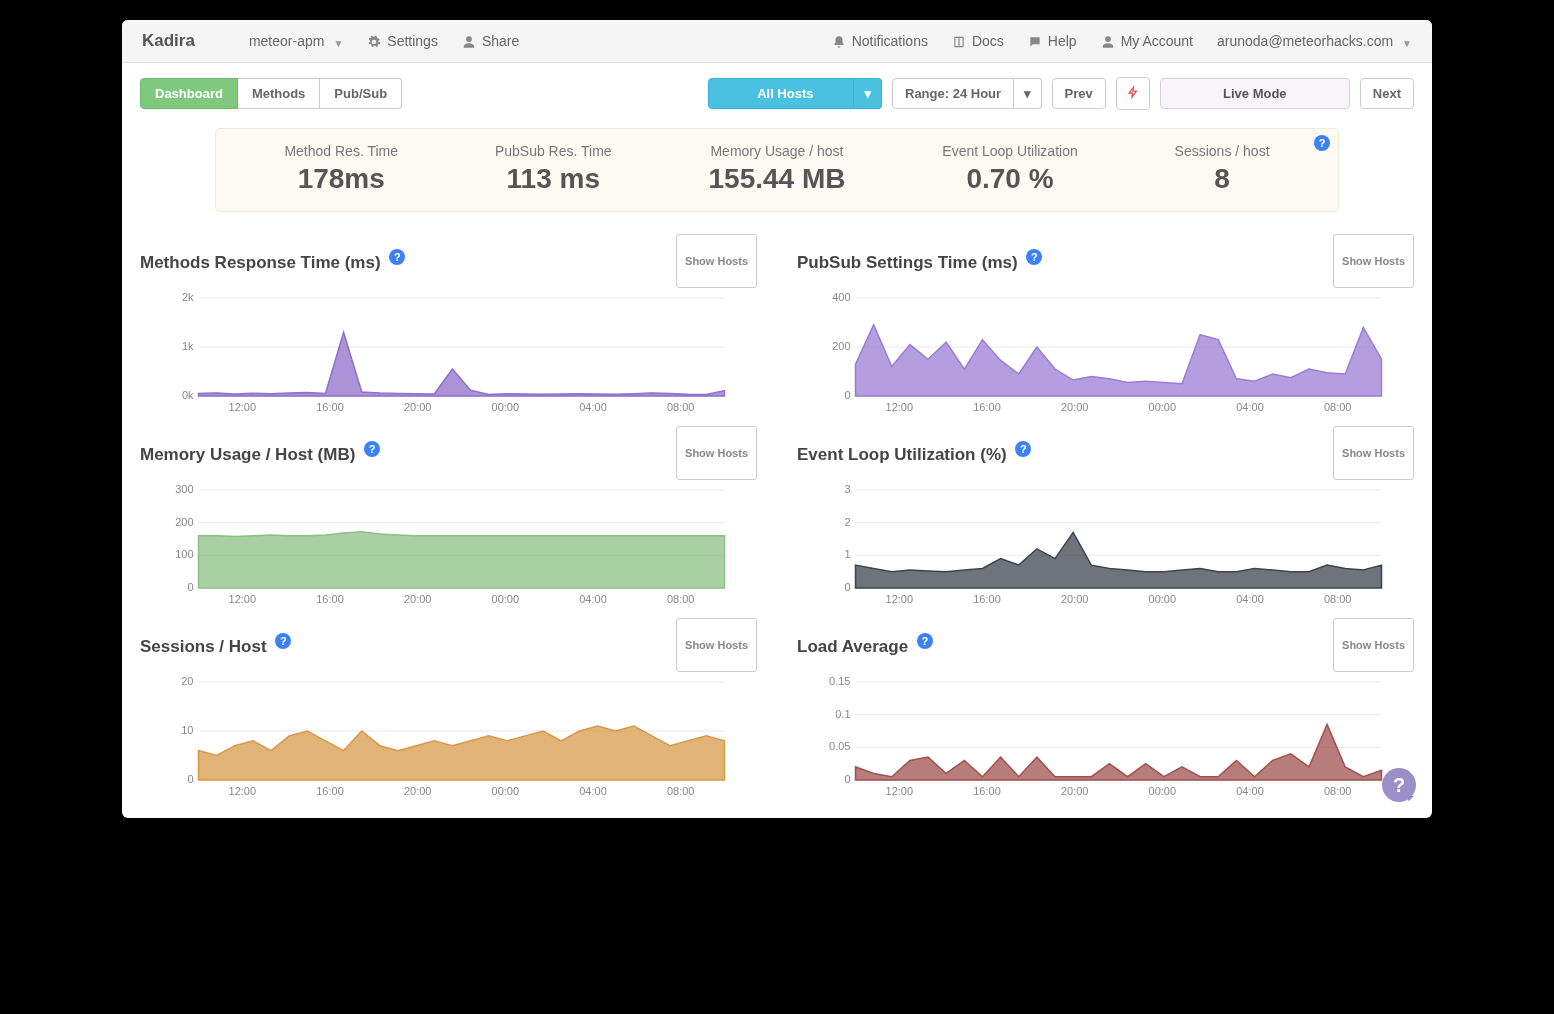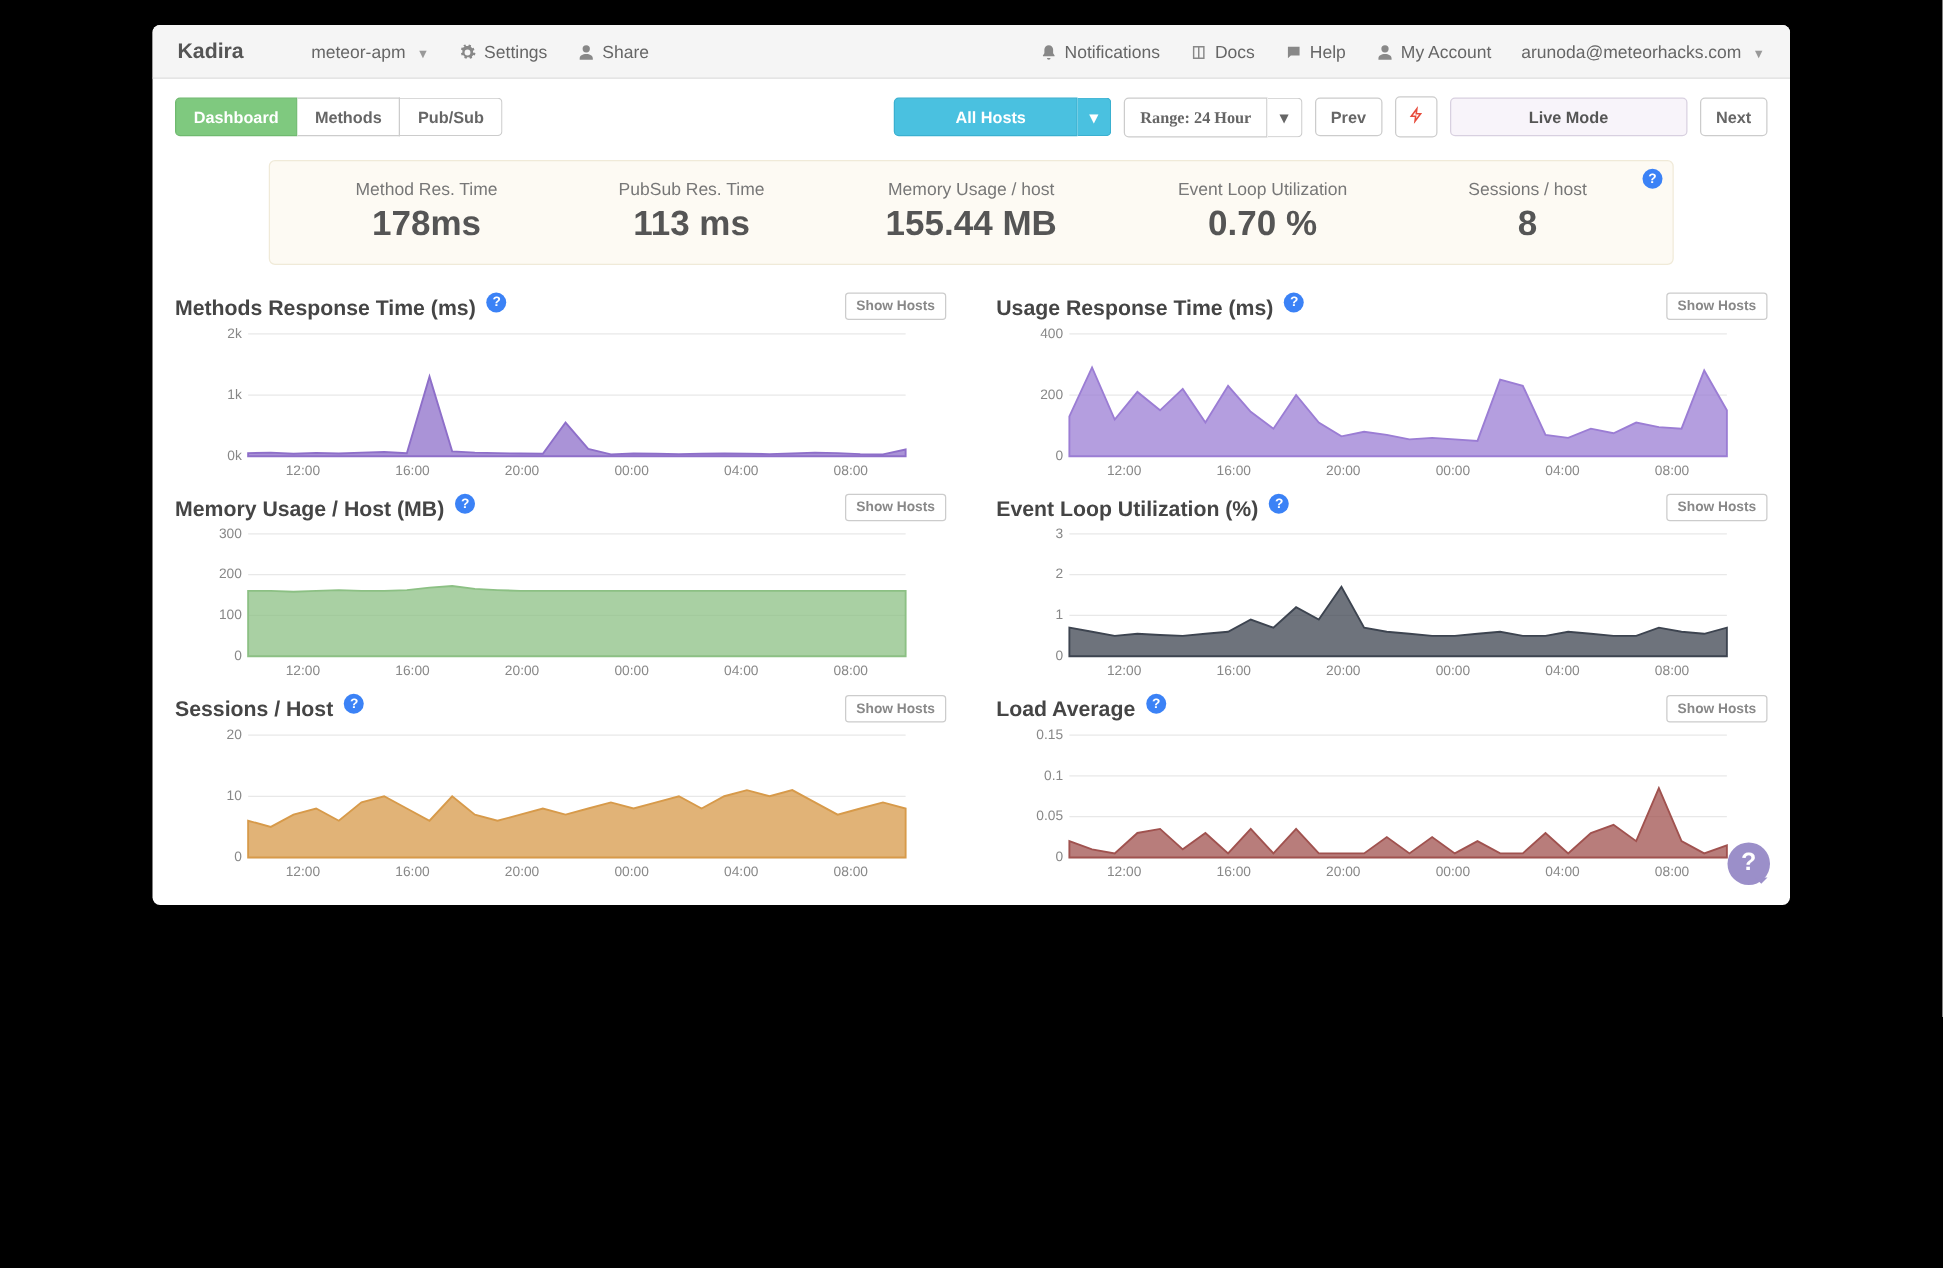--- a/index.html
+++ b/index.html
@@ -22,34 +22,34 @@
 .tabbar .spacer { flex: 1; }
 .hostsel { display: flex; }
 .btn { border: 1px solid #ccc; background: #fff; color: #666; font-size: 13px; font-weight: 600; padding: 7px 12px; cursor: pointer; border-radius: 4px; }
 .btn-cyan { background: #4ac1e0; color: #fff; border-color: #3ab0d0; }
 .btn-live { background: #f8f4fa; color: #555; border: 1px solid #d8d0e0; width: 190px; text-align: center; }
 .btn-zap { color: #e74c3c; padding: 7px 10px; }
 .hostsel .btn { border-radius: 4px 0 0 4px; padding-left: 48px; padding-right: 40px; }
 .hostsel .dd { border-radius: 0 4px 4px 0; border-left: none; padding: 7px 10px; background: #4ac1e0; color: #fff; border-color: #3ab0d0; }
 .rightctrls { display: flex; gap: 10px; align-items: center; }
 .range-group { display: flex; }
-.range-group .btn:first-child { border-radius: 4px 0 0 4px; font-family: Liberation Serif, serif; }
+.range-group .btn:first-child { border-radius: 4px 0 0 4px; }
 .range-group .btn:last-child { border-radius: 0 4px 4px 0; border-left: none; padding: 7px 10px; }
 .summary { background: #fdfaf3; border: 1px solid #f0ead8; border-radius: 5px; padding: 14px 20px 16px; display: flex; justify-content: space-around; margin: 0 75px 22px 75px; position: relative; }
 .summary .col { text-align: center; }
 .summary .lbl { font-size: 14px; color: #777; margin-bottom: 4px; }
 .summary .val { font-size: 28px; font-weight: 700; color: #555; }
 .summary .help { position: absolute; top: 6px; right: 8px; }
 .help { width: 16px; height: 16px; background: #3b82f6; color: #fff; border-radius: 50%; font-size: 11px; font-weight: 700; display: inline-flex; align-items: center; justify-content: center; cursor: pointer; }
 .charts { display: grid; grid-template-columns: 1fr 1fr; gap: 12px 40px; }
 .chart { }
 .chart-head { display: flex; align-items: center; margin-bottom: 6px; }
 .chart-title { font-size: 17px; font-weight: 700; color: #454545; }
 .chart-title .help { vertical-align: super; margin-left: 4px; }
-.showhosts { margin-left: auto; font-size: 11px; font-weight: 600; color: #888; background: #fff; border: 1px solid #ccc; border-radius: 3px; padding: 4px 8px; cursor: pointer; }
+.showhosts { margin-left: auto; font-size: 11px; font-weight: 600; color: #888; background: #fff; border: 1px solid #ccc; border-radius: 3px; padding: 20px 8px; cursor: pointer; }
 .plot { position: relative; height: 120px; }
 .plot svg { width: 100%; height: 100%; overflow: visible; }
 .ylabel { font-size: 11px; fill: #888; text-anchor: end; }
 .xlabel { font-size: 11px; fill: #888; text-anchor: middle; }
 .gridline { stroke: #e8e8e8; stroke-width: 1; }
 .floating-help { position: absolute; bottom: 16px; right: 16px; width: 34px; height: 34px; border-radius: 50%; background: #9b8fc9; color: #fff; font-size: 20px; font-weight: 700; display: flex; align-items: center; justify-content: center; cursor: pointer; }
 .floating-help::after { content: ""; position: absolute; bottom: -4px; right: 2px; border: 5px solid transparent; border-top-color: #9b8fc9; }
 </style>
 </head>
 <body>
@@ -174,21 +174,21 @@
               <text x="161.5" y="117" class="xlabel">16:00</text>
               <text x="249.16666666666669" y="117" class="xlabel">20:00</text>
               <text x="336.83333333333337" y="117" class="xlabel">00:00</text>
               <text x="424.5" y="117" class="xlabel">04:00</text>
               <text x="512.1666666666666" y="117" class="xlabel">08:00</text>
               <path d="M 30 102 L 30 99.55 L 48.13793103448276 99.06 L 66.27586206896552 100.04 L 84.41379310344828 99.305 L 102.55172413793103 99.795 L 120.6896551724138 99.06 L 138.82758620689657 98.57 L 156.9655172413793 99.55 L 175.10344827586206 38.3 L 193.24137931034483 98.08 L 211.3793103448276 99.06 L 229.51724137931035 99.55 L 247.6551724137931 99.795 L 265.7931034482759 100.04 L 283.9310344827586 75.05 L 302.0689655172414 96.12 L 320.2068965517241 100.53 L 338.34482758620686 99.795 L 356.48275862068965 100.04 L 374.6206896551724 100.285 L 392.7586206896552 100.04 L 410.8965517241379 99.795 L 429.0344827586207 100.04 L 447.1724137931035 100.285 L 465.3103448275862 99.795 L 483.44827586206895 99.06 L 501.58620689655174 99.55 L 519.7241379310344 100.285 L 537.8620689655172 100.53 L 556 96.61 L 556 102 Z" fill="#8e6fc9" fill-opacity="0.75" stroke="#8e6fc9" stroke-width="1.5"></path>
             </svg></div>
       </div>
       <div class="chart">
         <div class="chart-head">
-          <span class="chart-title"><span>Usage Response Time (ms)</span> <span class="help">?</span></span>
+          <span class="chart-title"><span>PubSub Settings Time (ms)</span> <span class="help">?</span></span>
           <button class="showhosts">Show Hosts</button>
         </div>
         <div class="plot"><svg viewBox="0 0 560 120">
               <line x1="30" y1="102" x2="556" y2="102" class="gridline"></line>
               <text x="25" y="105" class="ylabel">0</text>
               <line x1="30" y1="53" x2="556" y2="53" class="gridline"></line>
               <text x="25" y="56" class="ylabel">200</text>
               <line x1="30" y1="4" x2="556" y2="4" class="gridline"></line>
               <text x="25" y="7" class="ylabel">400</text>
               <text x="73.83333333333333" y="117" class="xlabel">12:00</text>

